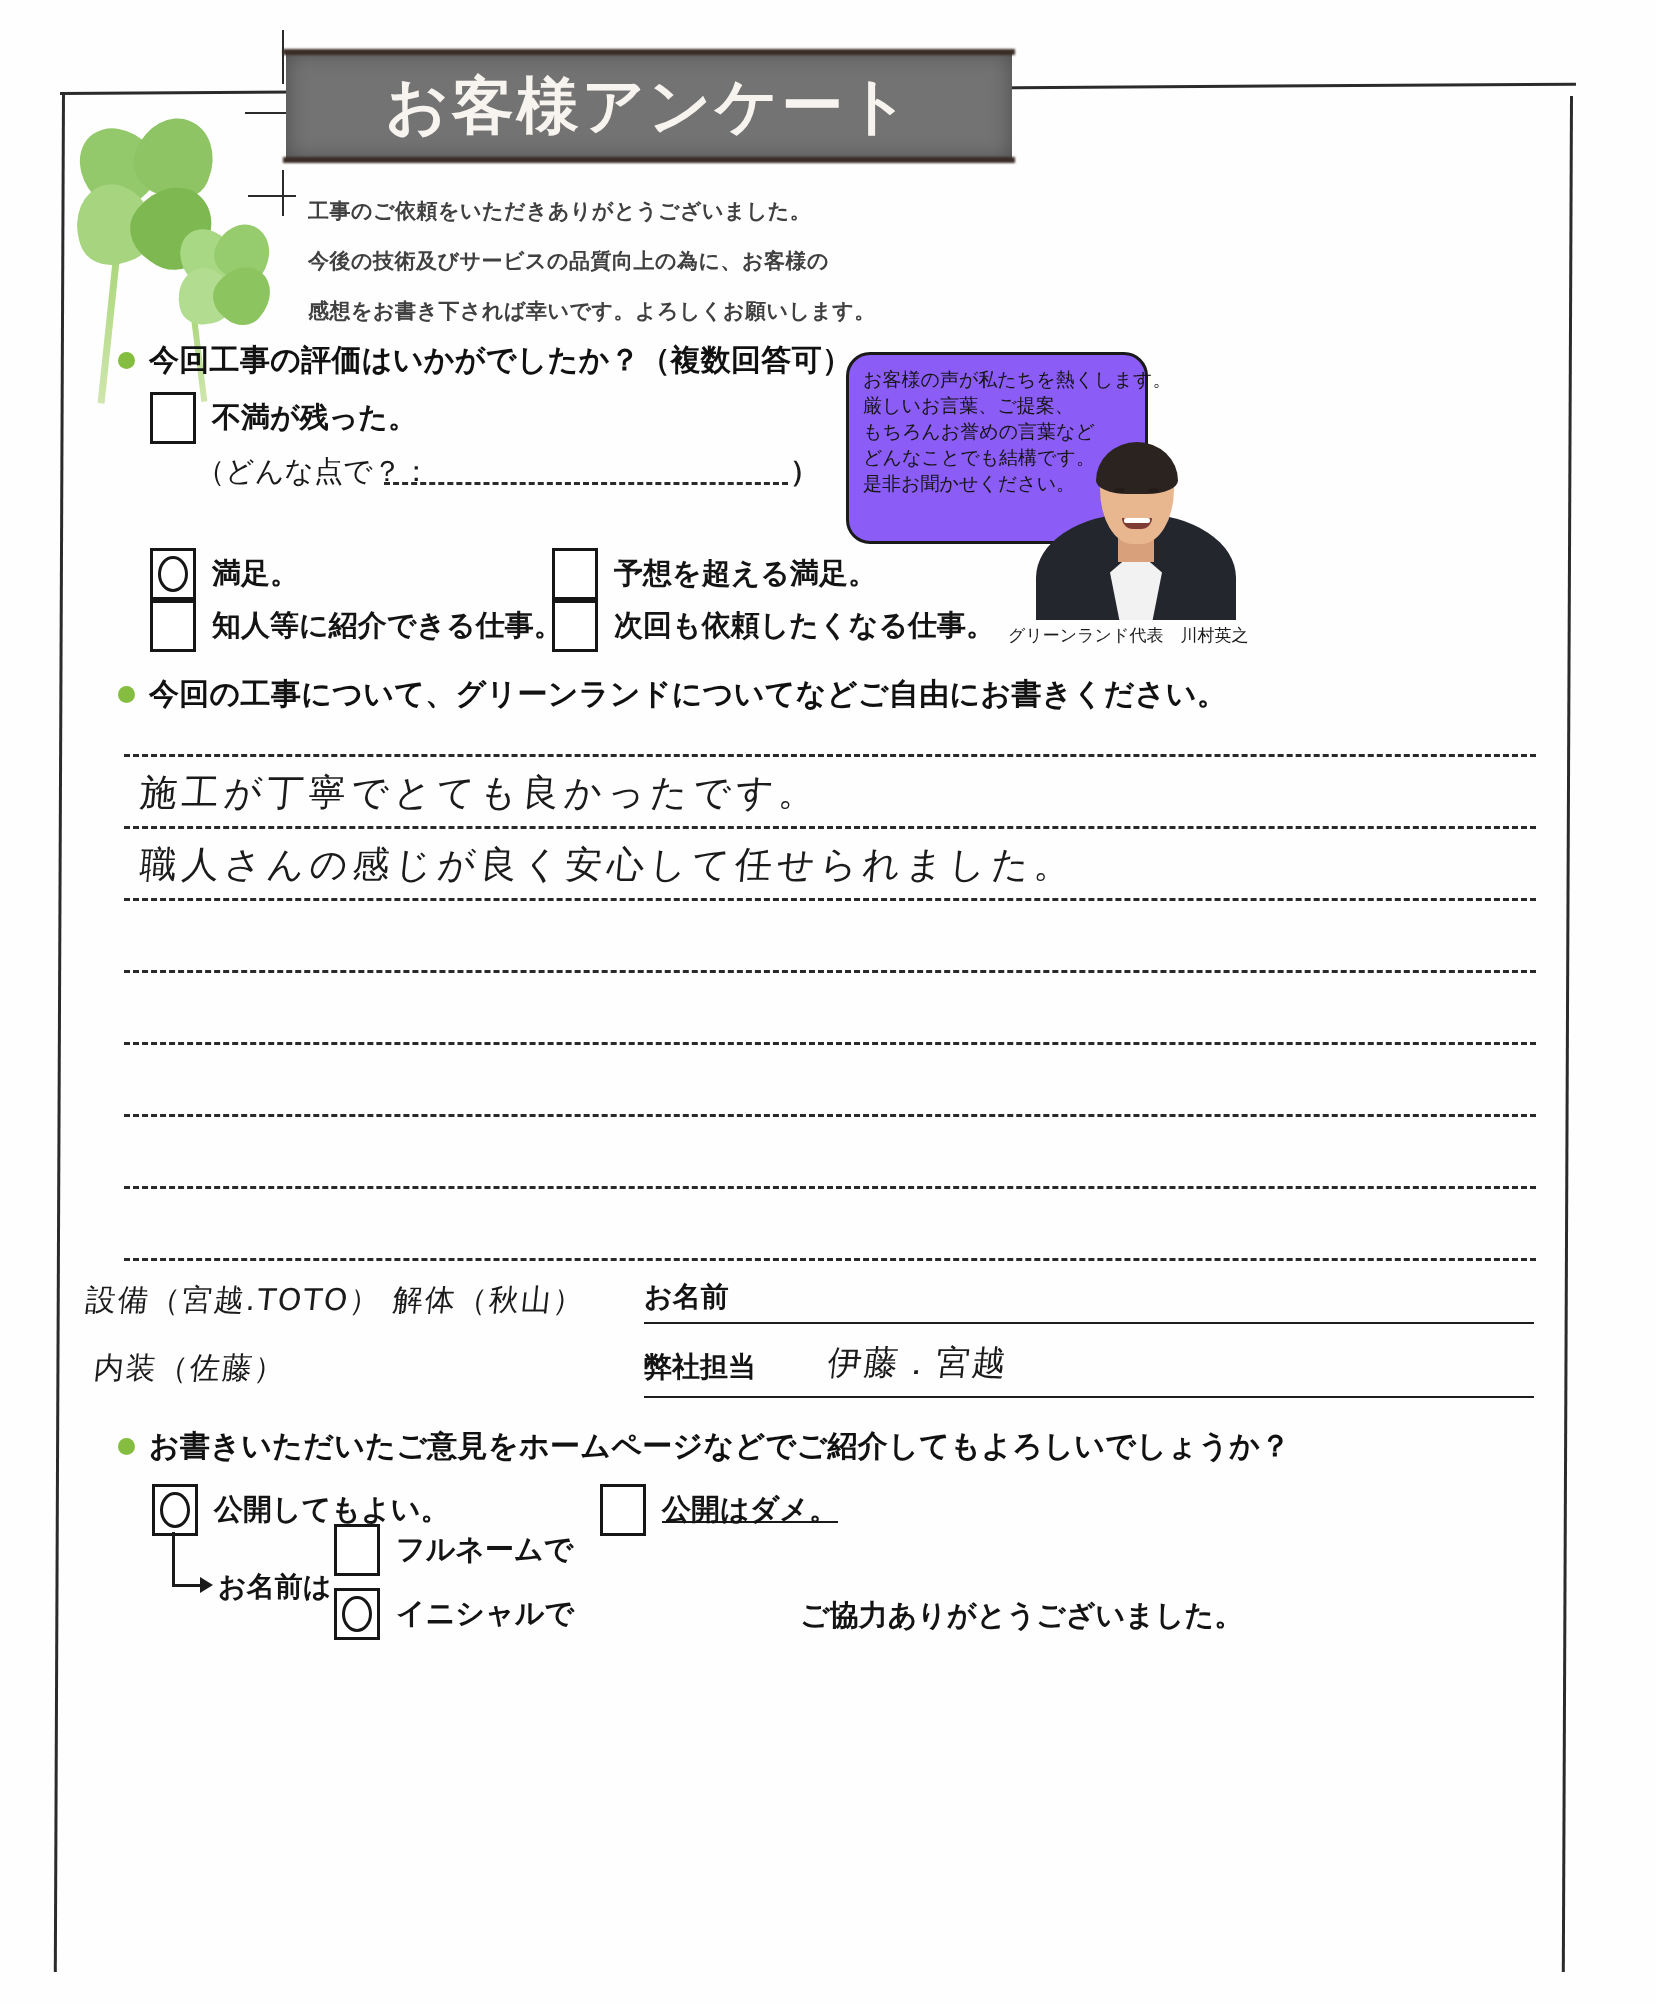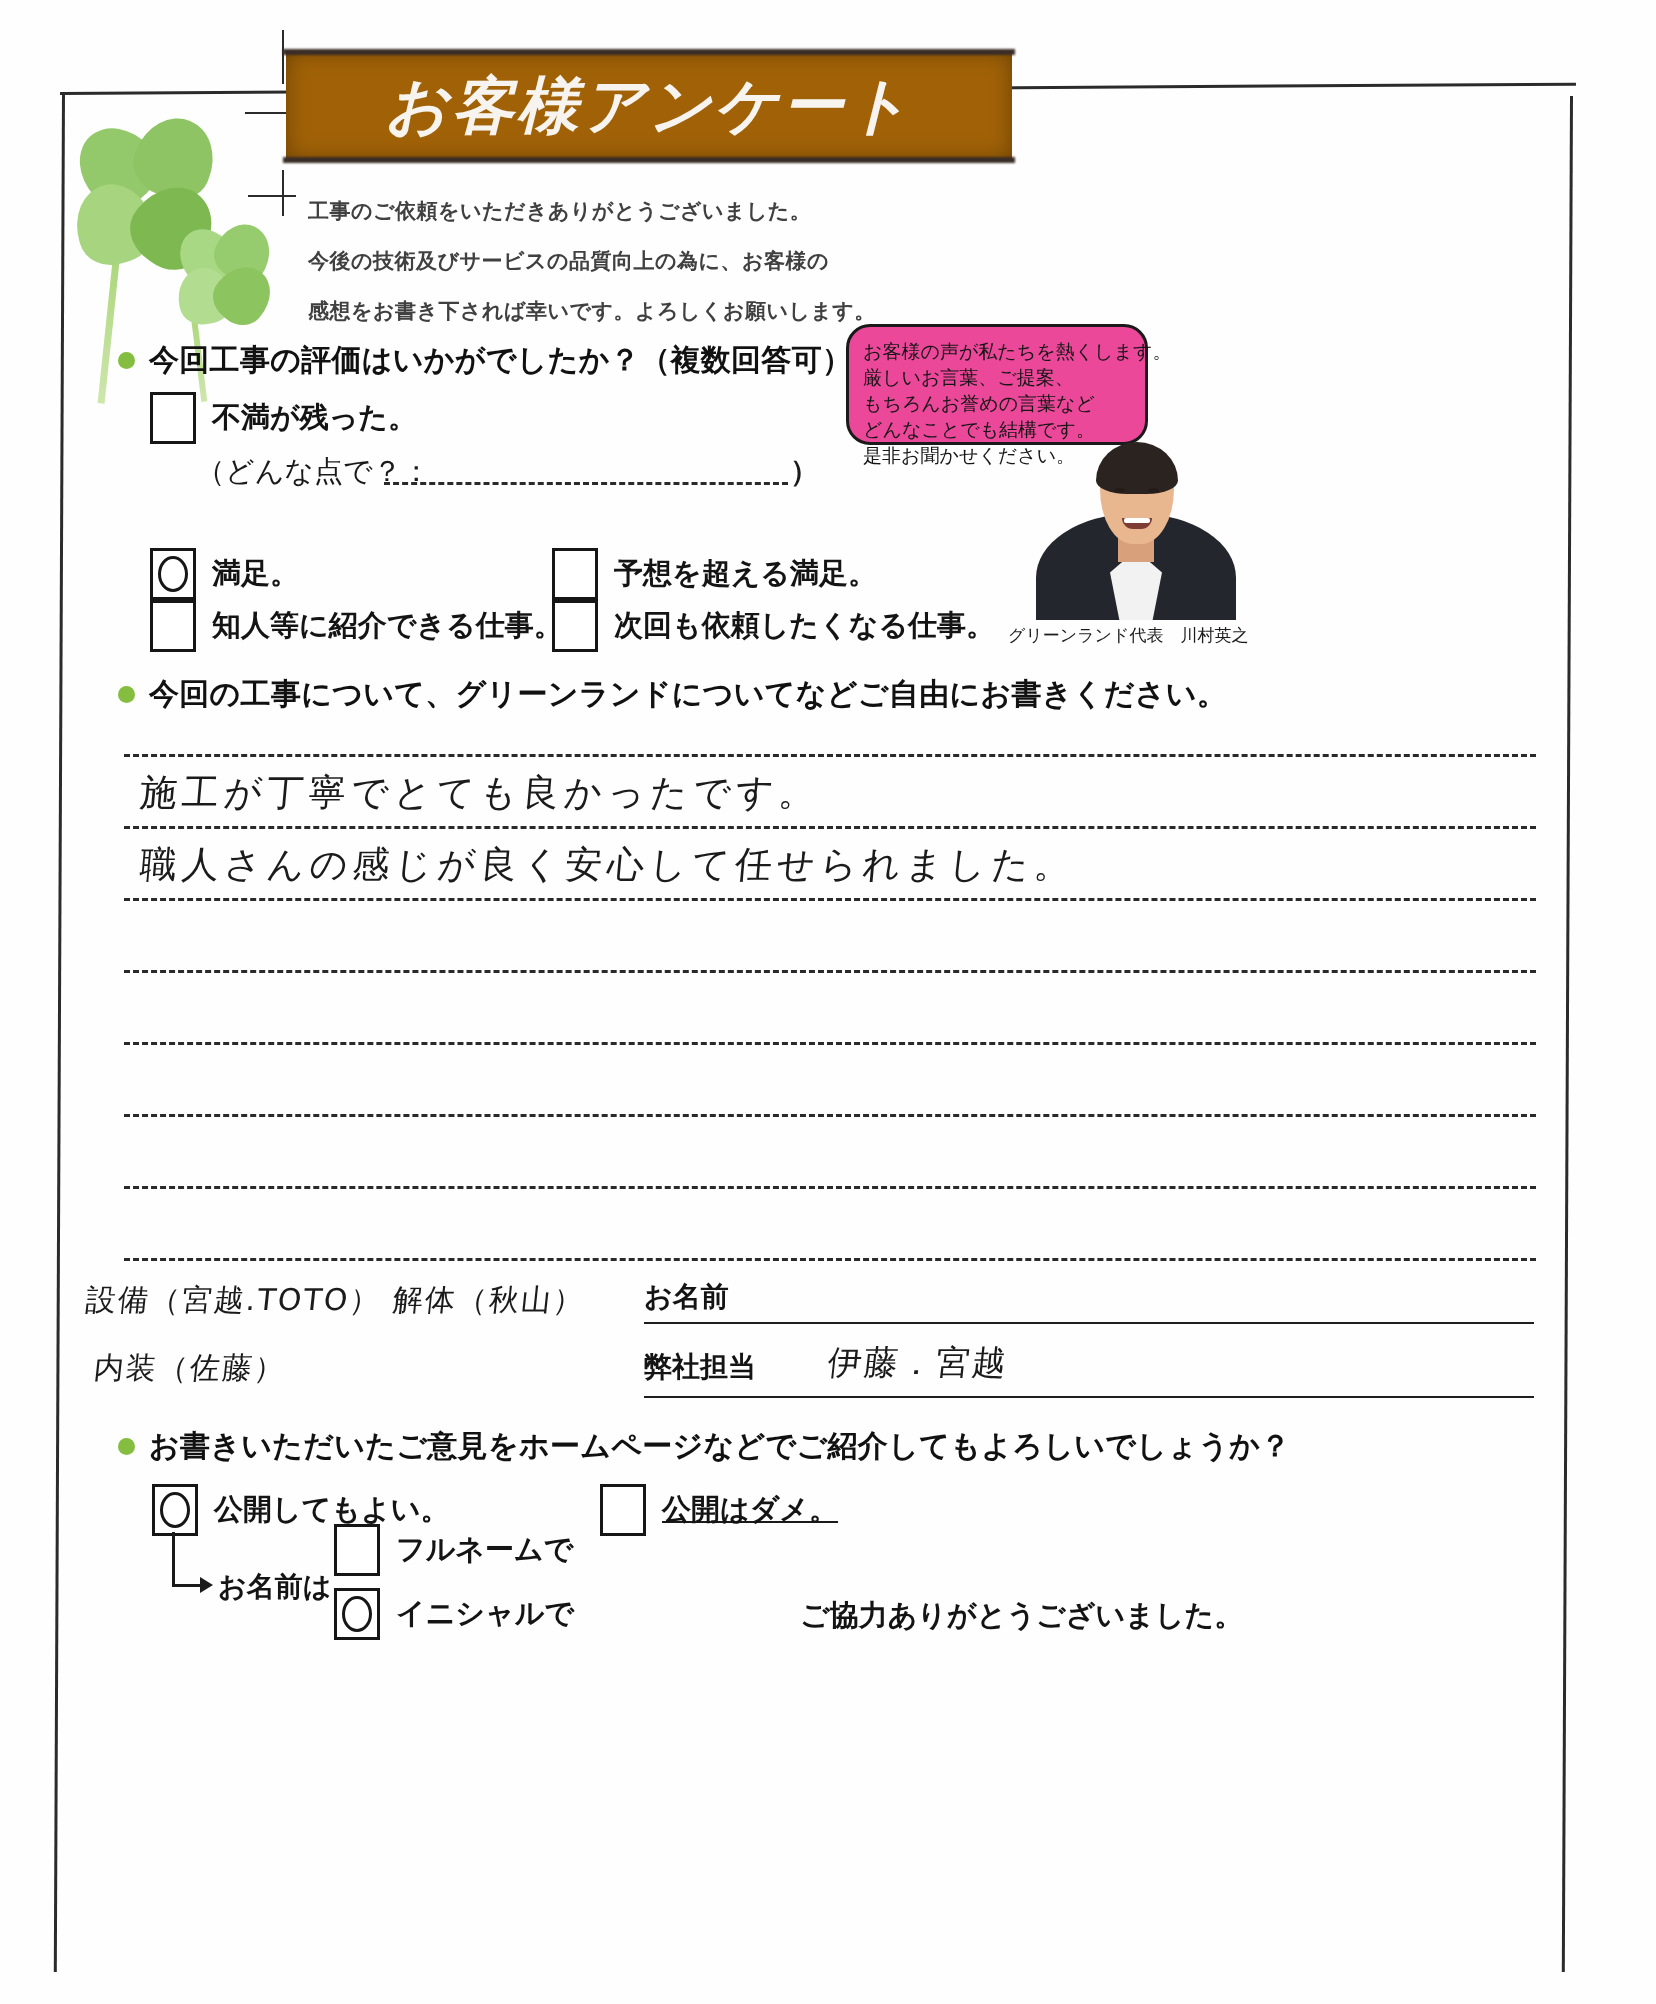--- a/index.html
+++ b/index.html
@@ -14,24 +14,23 @@
   .frame-top{position:absolute;left:60px;top:92px;width:1516px;height:3px;background:#2b2b2b;
      transform:rotate(-0.35deg);transform-origin:left center;}
   .frame-left{position:absolute;left:62px;top:92px;width:3px;height:1880px;background:#2b2b2b;
      transform:rotate(0.25deg);transform-origin:top center;}
   .frame-right{position:absolute;left:1570px;top:96px;width:3px;height:1876px;background:#2b2b2b;
      transform:rotate(0.25deg);transform-origin:top center;}
 
   
   .banner{
     position:absolute;left:286px;top:52px;width:726px;height:108px;
-    background:#a16207;
+    background:#737373;
     display:flex;align-items:center;justify-content:center;
     box-shadow:inset 0 0 22px rgba(0,0,0,.35);
-    font-style:italic;
   }
   .banner:before{content:"";position:absolute;left:-3px;right:-3px;top:-3px;height:6px;
      background:#3a2d27;filter:blur(1.2px);}
   .banner:after{content:"";position:absolute;left:-3px;right:-3px;bottom:-3px;height:6px;
      background:#3a2d27;filter:blur(1.2px);}
   .banner-text{
     color:#f7f4ef;font-size:62px;font-weight:bold;letter-spacing:3px;
     position:relative;z-index:2;white-space:nowrap;
   }
   
@@ -60,22 +59,22 @@
   .cbrow{position:absolute;display:flex;align-items:center;gap:16px;white-space:nowrap;}
   .cbox{width:40px;height:46px;border:3px solid #161616;background:#fff;flex:none;position:relative;}
   .cbox .mark{position:absolute;left:50%;top:50%;transform:translate(-50%,-50%);
      width:24px;height:30px;border:3px solid #161616;border-radius:50%;}
   .cblabel{font-size:29px;font-weight:bold;color:#141414;}
 
   
   .dotline{position:absolute;height:0;border-top:3px dashed #2a2a2a;}
 
   
-  .bubble{position:absolute;left:846px;top:324px;width:302px;height:121px;
-     border:3px solid #1a1a1a;border-radius:24px;background:#ec4899;box-sizing:border-box;
+  .bubble{position:absolute;left:846px;top:352px;width:302px;height:192px;
+     border:3px solid #1a1a1a;border-radius:24px;background:#8b5cf6;box-sizing:border-box;
      padding:12px 14px;}
   .bubble-line{font-size:19px;line-height:26px;color:#161616;white-space:nowrap;}
   .bubble-tail{position:absolute;left:1126px;top:452px;width:46px;height:28px;}
 
   
   .photo{position:absolute;left:1036px;top:418px;width:200px;height:202px;overflow:hidden;}
   .p-suit{position:absolute;left:0;bottom:0;width:200px;height:106px;
      background:#23262c;border-radius:48% 48% 0 0 / 60% 60% 0 0;}
   .p-shirt{position:absolute;left:74px;bottom:0;width:52px;height:70px;background:#f2f2f2;
      clip-path:polygon(50% 0,100% 32%,82% 100%,18% 100%,0 32%);}

